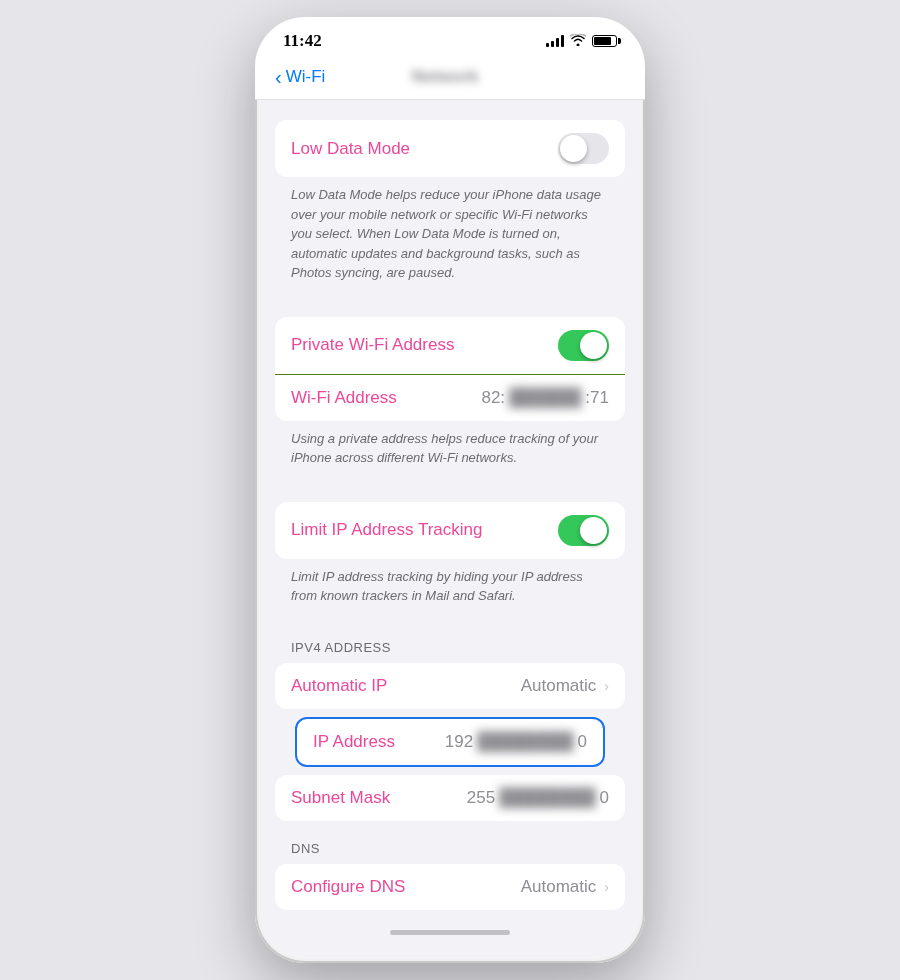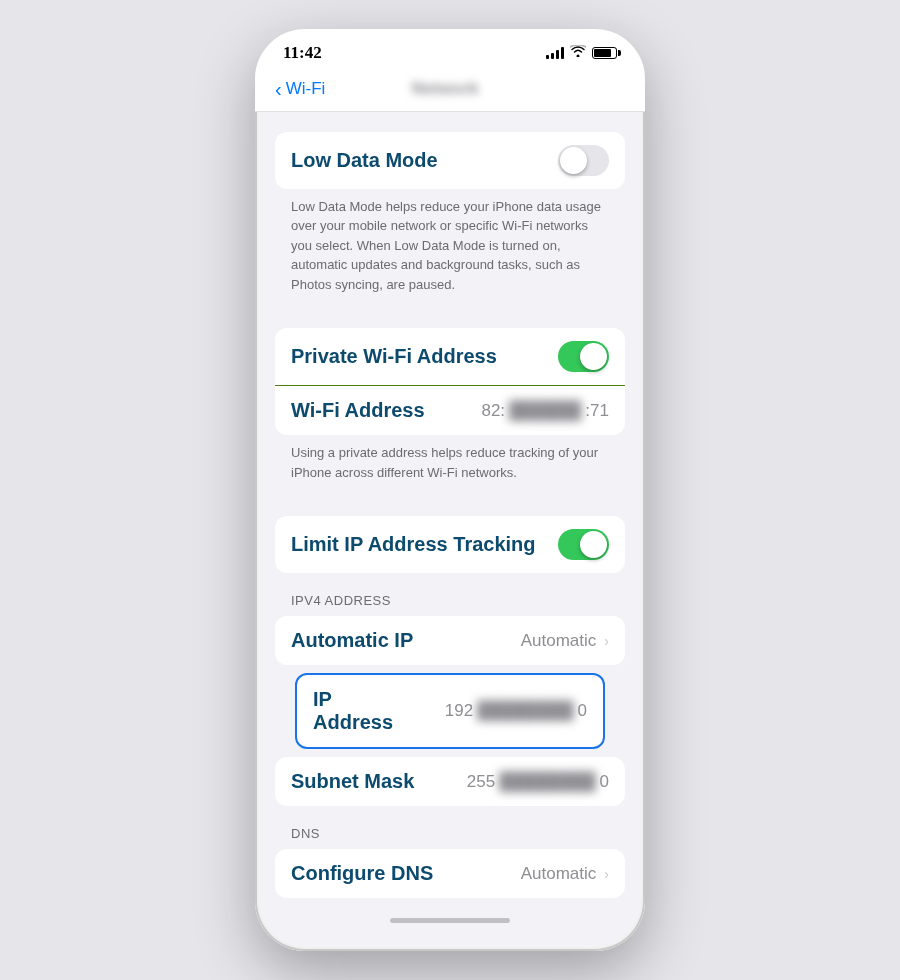--- a/index.html
+++ b/index.html
@@ -127,37 +127,37 @@
       display: flex;
       align-items: center;
       justify-content: space-between;
       padding: 13px 16px;
       border-bottom: 1px solid #4d7c0f;
     }
     .setting-row:last-child {
       border-bottom: none;
     }
     .setting-label {
-      font-size: 20px;
-      color: #0c4a6e;
-      font-weight: bold;
+      font-size: 17px;
+      color: #ec4899;
     }
     .setting-value {
       font-size: 17px;
       color: #8e8e93;
       display: flex;
       align-items: center;
       gap: 4px;
     }
     .setting-desc {
       font-size: 13px;
       color: #6c6c70;
       line-height: 1.5;
       padding: 8px 16px 14px;
       margin: 0 20px;
+      font-style: italic;
     }
     
     .toggle {
       width: 51px;
       height: 31px;
       border-radius: 16px;
       position: relative;
       cursor: pointer;
       flex-shrink: 0;
     }
@@ -291,20 +291,21 @@
 
     <div class="section">
       <div class="card">
         <div class="setting-row">
           <span class="setting-label">Limit IP Address Tracking</span>
           <div class="toggle on">
             <div class="toggle-knob"></div>
           </div>
         </div>
       </div>
+      <div class="setting-desc">Limit IP address tracking by hiding your IP address from known trackers in Mail and Safari.</div>
     </div>
 
     <div class="section">
       <div class="section-header">IPV4 ADDRESS</div>
       <div class="card">
 
         <div class="setting-row">
           <span class="setting-label">Automatic IP</span>
           <div class="setting-value">
             <span>Automatic</span>

